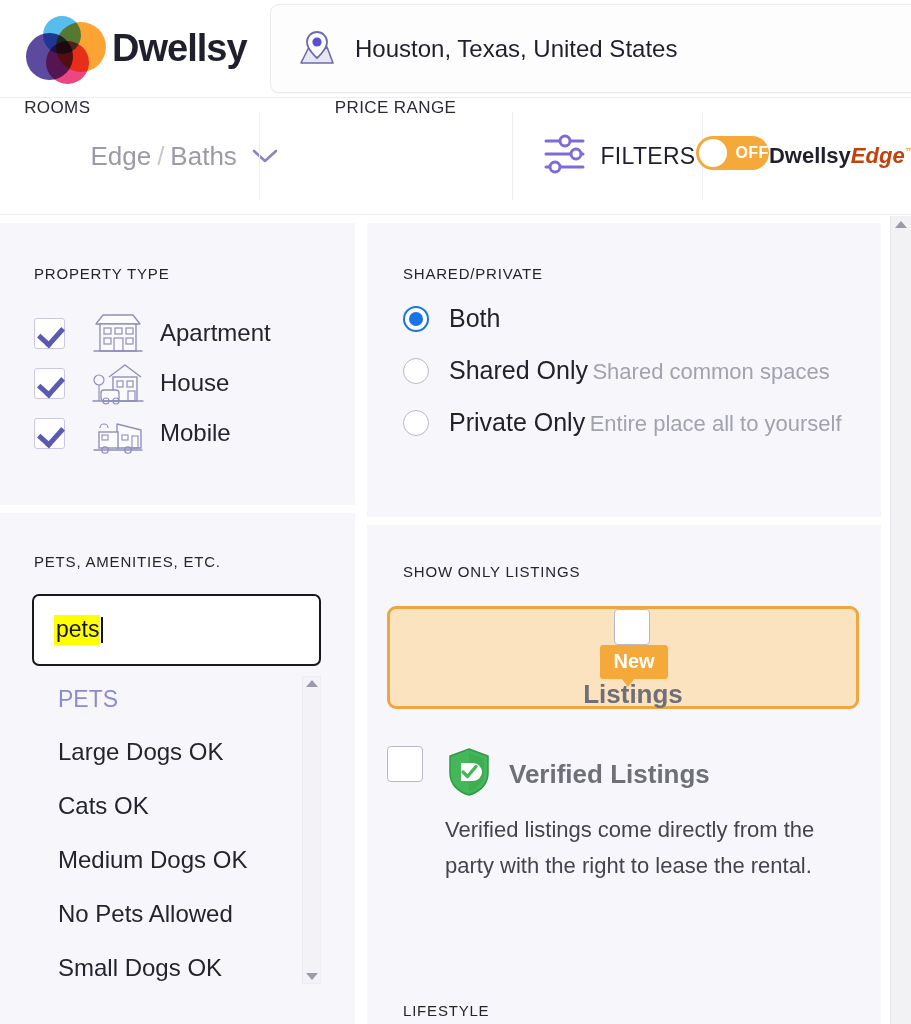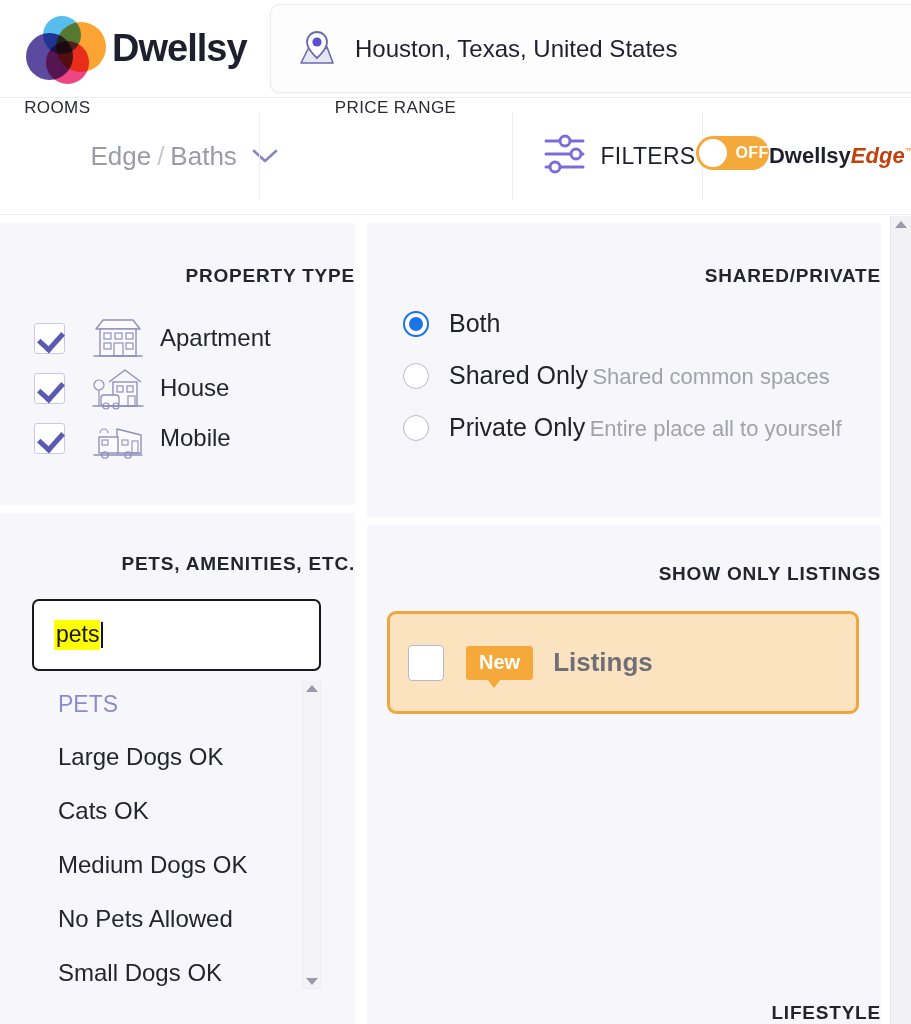--- a/index.html
+++ b/index.html
@@ -72,21 +72,21 @@
     background:#ffffff;
   }
   .col-left  { position:absolute; left:0;   top:0; width:355px; }
   .col-right { position:absolute; left:367px; top:0; width:514px; }
 
   .card { background:#f7f7fb; }
 
   
   .card-prop { position:absolute; left:0; top:7px; width:355px; height:282px; }
   .sec-title {
-    font-size:19px; font-weight:bold; color:#24242e; letter-spacing:0.8px;text-align:right;
+    font-size:15px; font-weight:normal; color:#24242e; letter-spacing:0.8px;
   }
   .prop-title { margin:42px 0 0 34px; }
   .prop-row { display:flex; align-items:center; margin-left:34px; height:50px; }
   .prop-row.r1 { margin-top:26px; }
   .cbx {
     width:31px; height:31px; border:1px solid #c9c9e3; border-radius:3px; background:#fff;
     position:relative; flex:none;
   }
   .cbx.checked:after {
     content:""; position:absolute; left:8px; top:3px; width:11px; height:19px;
@@ -135,21 +135,21 @@
   .sp-texts { margin-left:20px; max-width:400px; }
   .sp-main { font-size:25px; color:#22222c; line-height:1.28; }
   .sp-desc { font-size:22px; color:#a2a2ae; }
 
   
   .card-sol { position:absolute; left:0; top:309px; width:514px; height:653px; }
   .sol-title { margin:38px 0 0 36px; }
   .new-card {
     margin:26px 0 0 20px; width:472px; height:103px;
     background:#fce3c0; border:3px solid #f0a63e; border-radius:9px;
-    display:flex; align-items:center;
+    display:flex; align-items:center;flex-direction:column;
   }
   .cbx-plain {
     width:36px; height:36px; border:1px solid #b9b9c7; border-radius:4px; background:#fff; flex:none;
   }
   .new-card .cbx-plain { margin-left:18px; }
   .badge-new {
     position:relative; background:#f6a93b; color:#ffffff; font-size:20px; font-weight:bold;
     padding:5px 13px 6px; border-radius:3px; margin-left:22px;
   }
   .badge-new:after {
@@ -369,20 +369,37 @@
 
       <div class="card card-sol">
         <div class="sec-title sol-title">SHOW ONLY LISTINGS</div>
 
         <div class="new-card">
           <div class="cbx-plain"></div>
           <div class="badge-new">New</div>
           <div class="new-label">Listings</div>
         </div>
 
+        <div class="ver-row">
+          <div class="cbx-plain"></div>
+          <div class="ver-body">
+            <div class="ver-head">
+              <span>
+                <svg width="48" height="52" viewBox="0 0 48 52">
+                  <path d="M24 3 L43 10 V27 C43 39 34 46 24 49 C14 46 5 39 5 27 V10 Z" fill="#44b75a" stroke="#2e9a45" stroke-width="1.5"></path>
+                  <path d="M24 7 L39 12.5 V27 C39 37 31.5 42.8 24 45.4 Z" fill="#3aa84d" opacity="0.55"></path>
+                  <path d="M16 17 H28 a9 9 0 0 1 0 18 H16 Z" fill="#ffffff"></path>
+                  <path d="M18 26 L22.5 30.5 L31 20.5" fill="none" stroke="#44b75a" stroke-width="3.4" stroke-linecap="round" stroke-linejoin="round"></path>
+                </svg>
+              </span>
+              <span class="ver-title">Verified Listings</span>
+            </div>
+            <div class="ver-desc">Verified listings come directly from the party with the right to lease the rental.</div>
+          </div>
+        </div>
       </div>
 
       <div class="card card-life">
         <div class="sec-title life-title">LIFESTYLE</div>
       </div>
     </div>
   </div>
 
   <div class="page-scroll">
     <div class="tri-up"></div>

